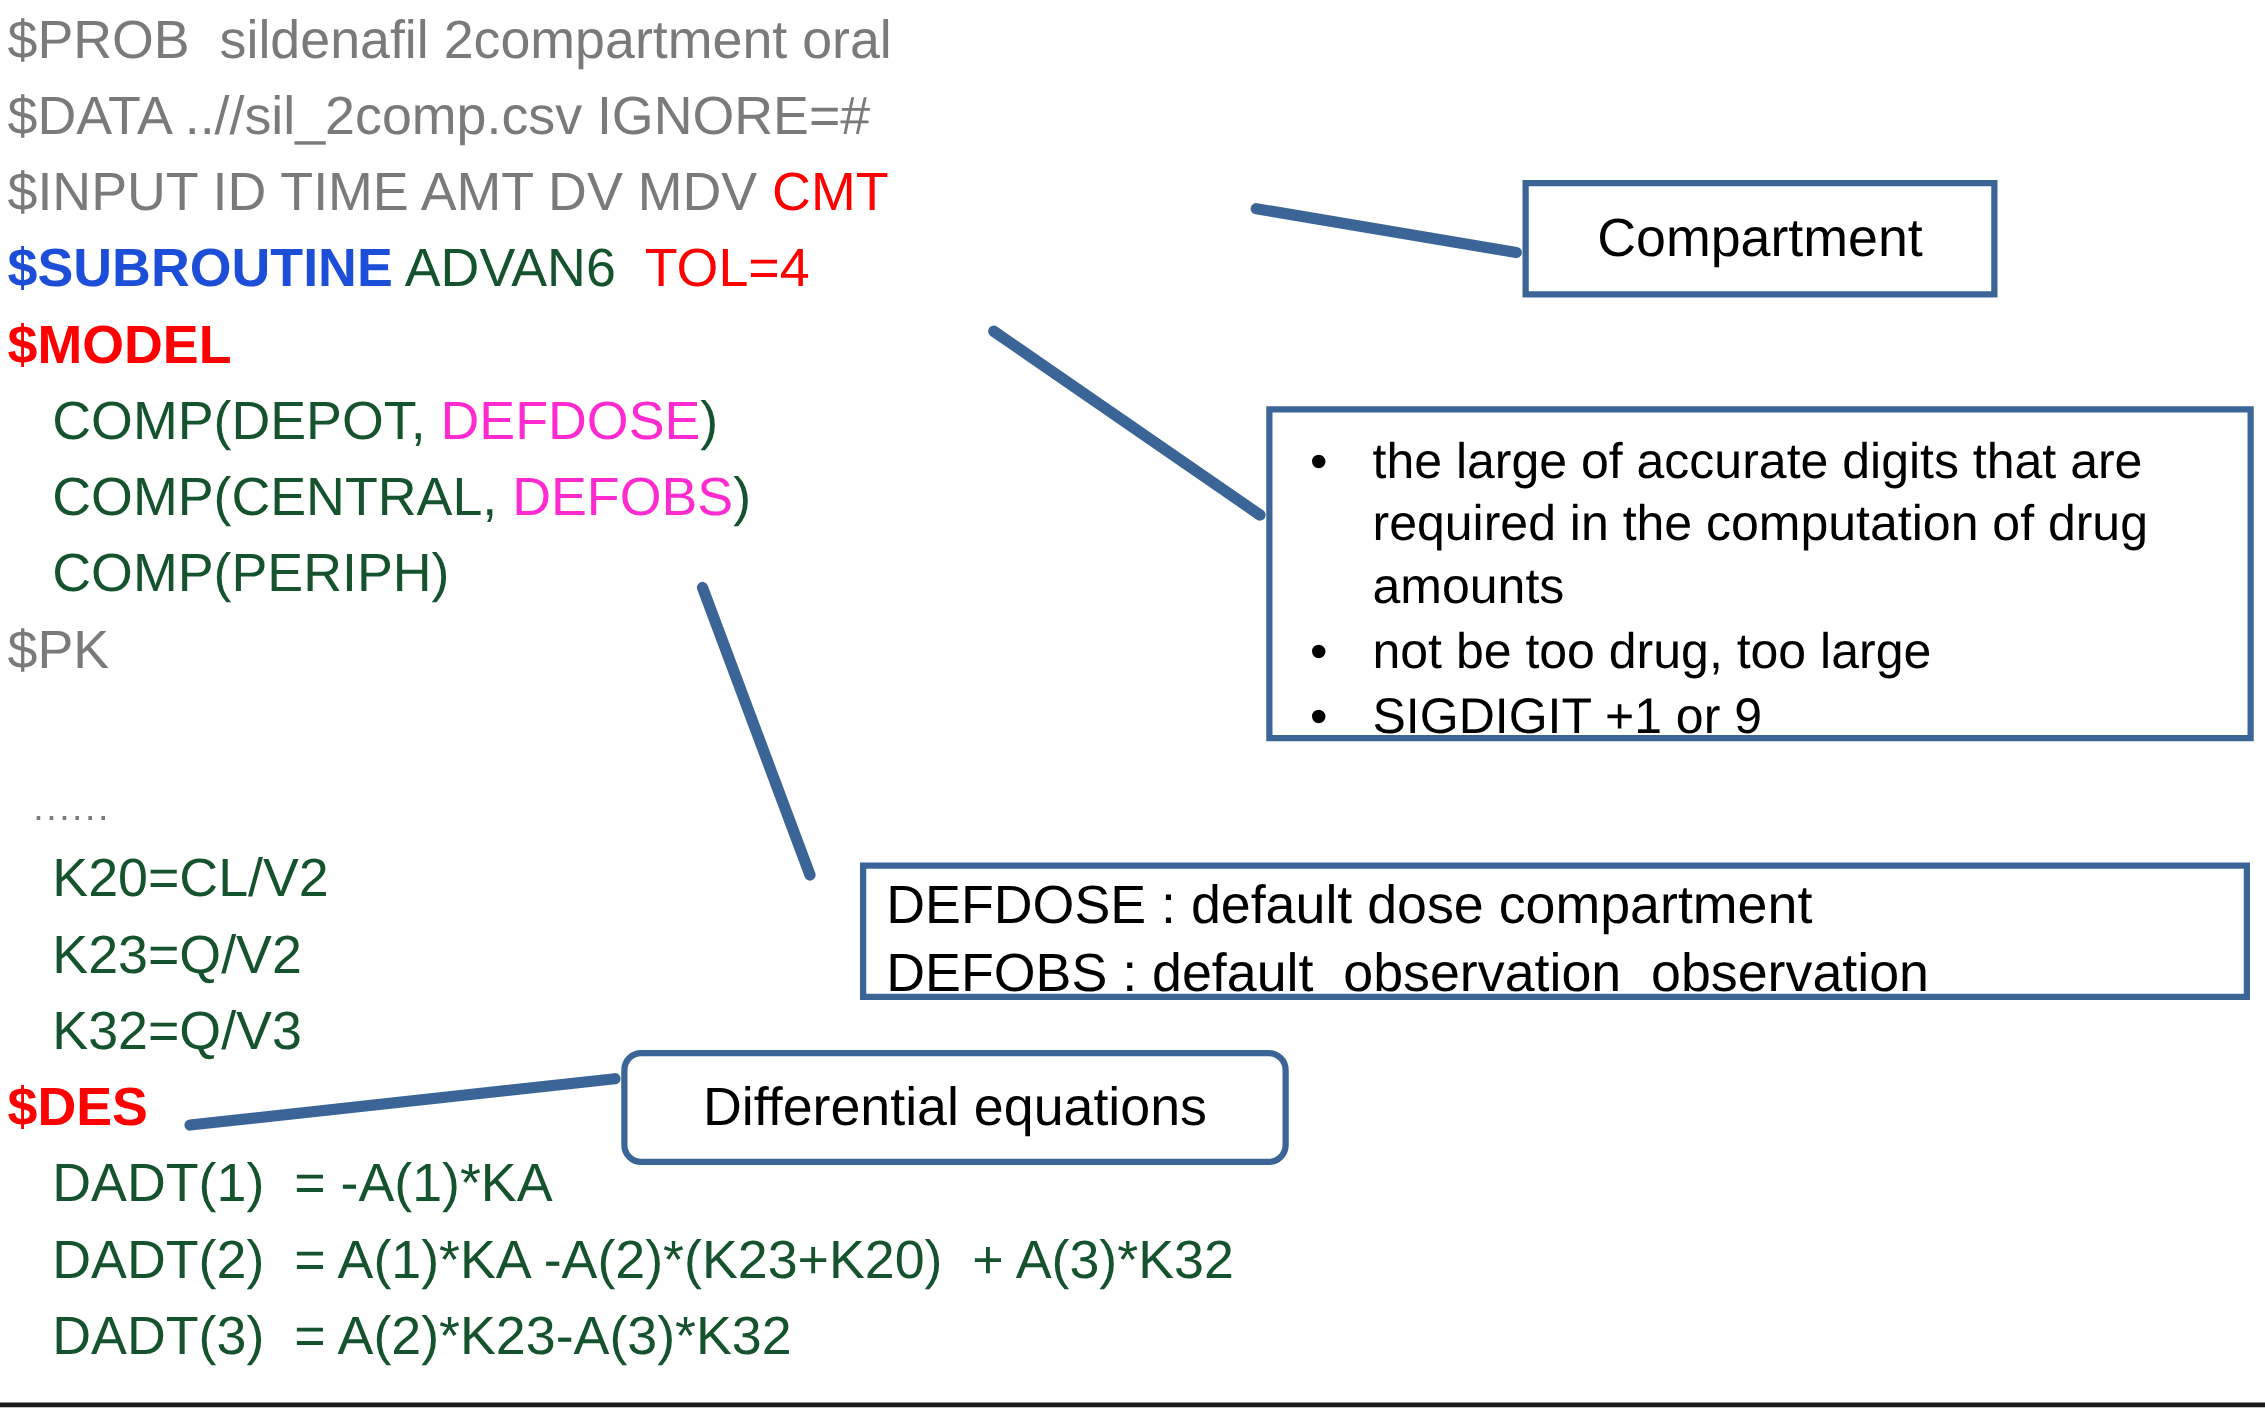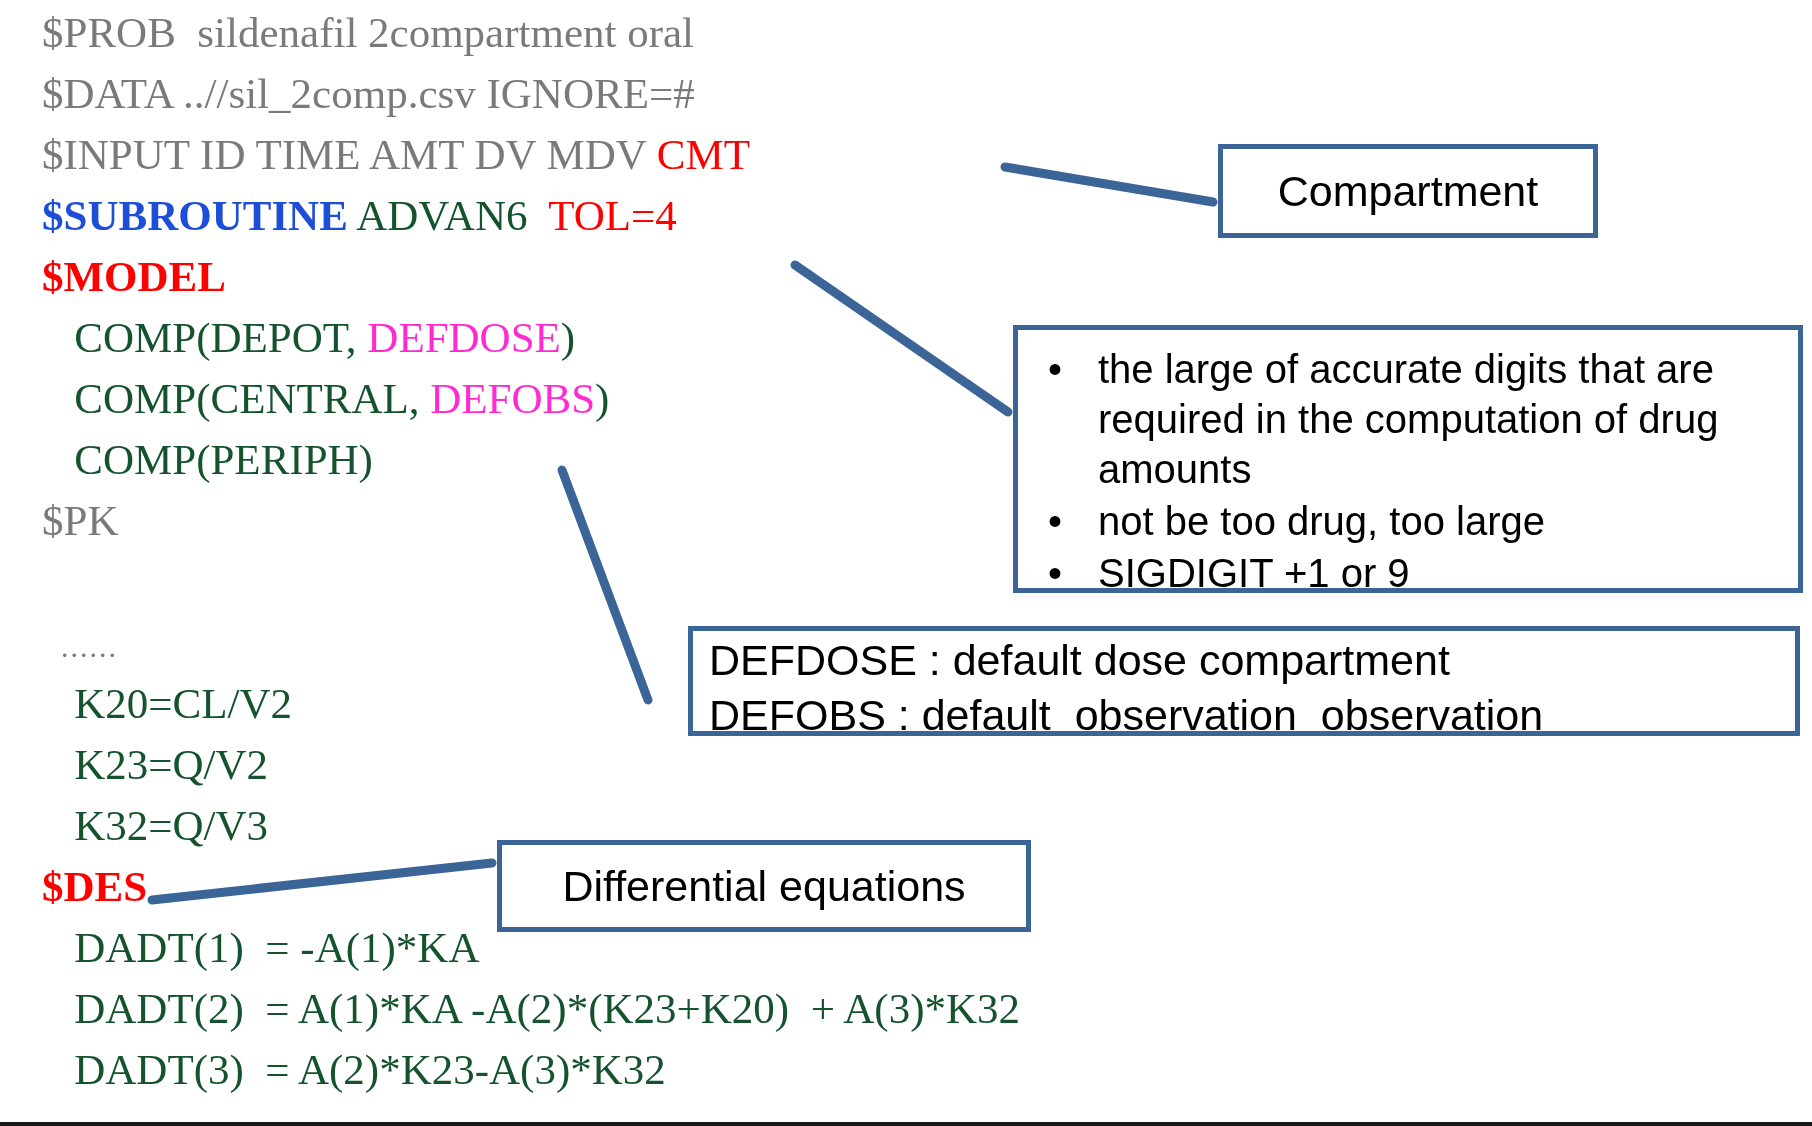--- a/index.html
+++ b/index.html
@@ -19,27 +19,26 @@
     border-bottom: 4px solid #1a1a1a;
     box-sizing: border-box;
   }
 
   
   .code {
     position: absolute;
     left: 6px;
     top: 2px;
     width: 1180px;
-    font-family: Liberation Serif, serif;
+    font-family: Liberation Sans, sans-serif;
     font-size: 43px;
     line-height: 61px;
     white-space: pre;
     color: #7a7a7a;
     letter-spacing: 0px;
-    margin-left: 36px;
   }
   .code .ln { display: block; height: 61px; }
   .tk-dim   { color: #7a7a7a; }
   .tk-dark  { color: #14532d; }
   .tk-red   { color: #fe0000; }
   .tk-redb  { color: #fe0000; font-weight: bold; }
   .tk-darkb { color: #1d4ed8; font-weight: bold; }
   .tk-pink  { color: #ff2bd0; }
   .tk-dots  { color: #7a7a7a; font-size: 30px; letter-spacing: 2px; }
 
@@ -57,29 +56,30 @@
     width: 380px; height: 94px;
     display: flex; align-items: center; justify-content: center;
     font-size: 43px;
   }
   #box-tol {
     left: 1013px; top: 325px;
     width: 790px; height: 268px;
     padding: 14px 8px 8px 14px;
   }
   #box-def {
-    left: 688px; top: 626px;
+    left: 688px; top: 690px;
     width: 1112px; height: 110px;
     padding: 2px 0 0 16px;
   }
   #box-des {
     left: 497px; top: 840px;
     width: 534px; height: 92px;
     display: flex; align-items: center; justify-content: center;
     font-size: 43px;
+    border-radius: 16px;
   }
 
   .bullet-list { list-style: none; margin: 0; padding: 0; }
   .bullet-list li {
     position: relative;
     padding-left: 66px;
     font-size: 40px;
     line-height: 50px;
     margin: 0 0 2px 0;
   }

